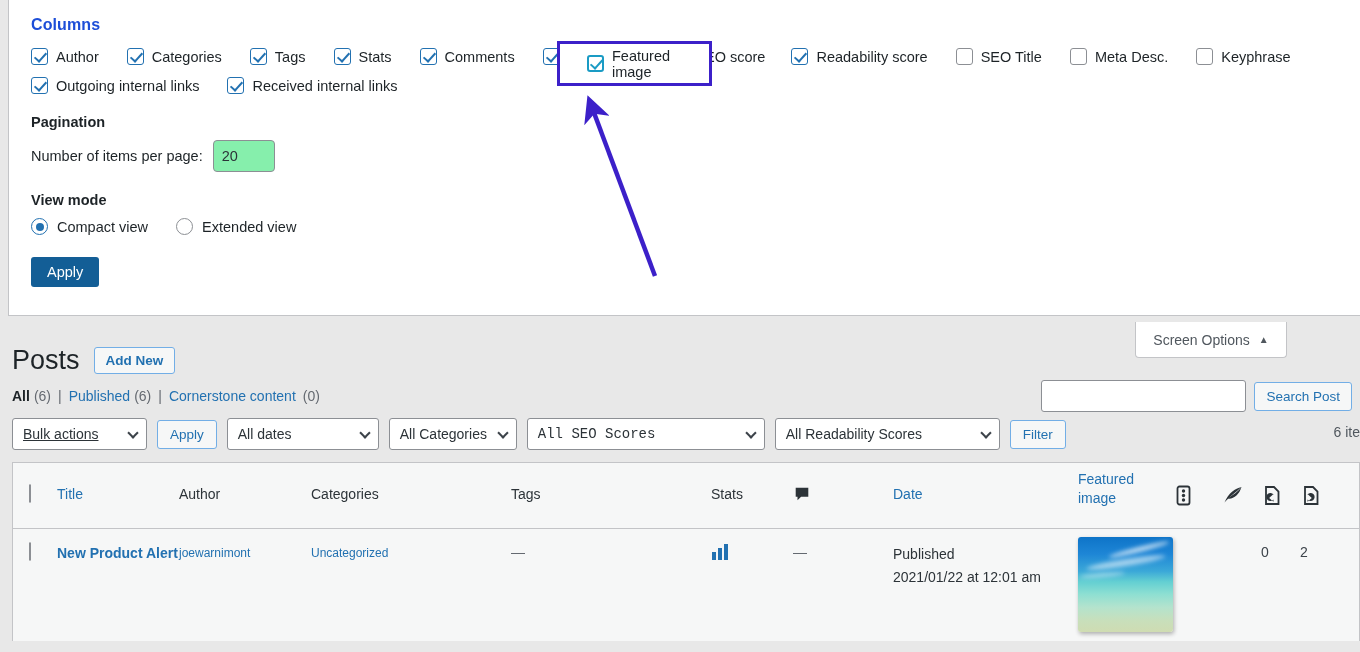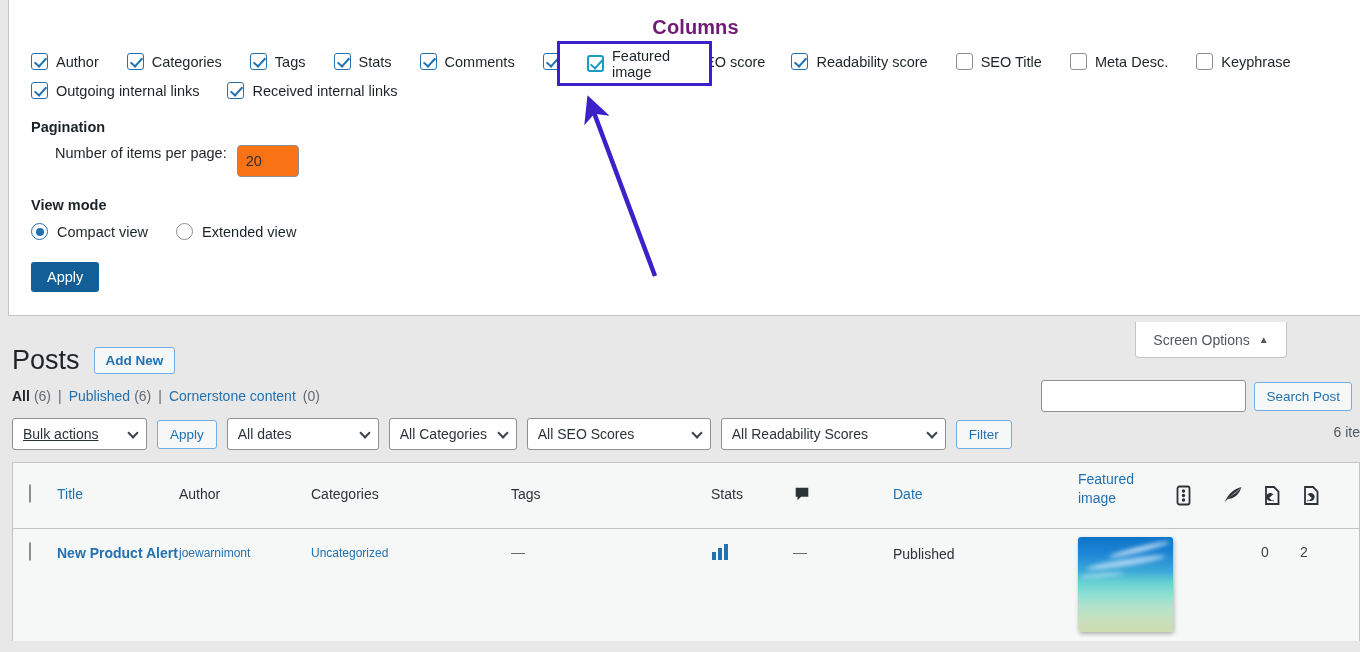--- a/index.html
+++ b/index.html
@@ -15,22 +15,22 @@
   
   .screen-options-panel {
     position: absolute;
     left: 8px; top: 0; width: 1352px; height: 316px;
     background: #ffffff;
     border-left: 1px solid #c3c4c7;
     border-bottom: 1px solid #c3c4c7;
   }
   .so-inner { padding: 16px 0 0 22px; }
   .so-heading {
-    font-size: 20px; font-weight: bold; color: #701a75;
-    margin-bottom: 14px; letter-spacing: .1px; text-align: center;
+    font-size: 16px; font-weight: bold; color: #1d4ed8;
+    margin-bottom: 14px; letter-spacing: .1px;
   }
   .cb-row { display: flex; align-items: center; flex-wrap: nowrap; }
   .cb-row.row2 { margin-top: 12px; }
   .cb-item {
     display: flex; align-items: center;
     margin-right: 28px; white-space: nowrap;
   }
   .cb-box {
     width: 17px; height: 17px; flex: 0 0 17px;
     border: 1px solid #8c8f94; border-radius: 3px;
@@ -54,26 +54,26 @@
     display: flex; align-items: center; padding-left: 27px;
     z-index: 5;
   }
   .hl-wrap .cb-box { border: 2px solid #1a9bc4; border-radius: 3px; }
   .hl-wrap .cb-box::after { border-color: #1a9bc4; left: 4px; top: 0px; }
 
   .so-sub {
     font-size: 14.5px; font-weight: bold; color: #1d2327;
     margin-top: 20px; margin-bottom: 10px;
   }
-  .pag-row { display: flex; align-items: flex-start; margin-left: 24px; }
+  .pag-row { display: flex; align-items: center; }
   .pag-label { font-size: 14.5px; color: #1d2327; margin-right: 10px; }
   .pag-input {
     width: 62px; height: 32px;
     border: 1px solid #8c8f94; border-radius: 4px;
-    background: #f97316; font-size: 14.5px; color: #2c3338;
+    background: #86efac; font-size: 14.5px; color: #2c3338;
     padding: 0 8px; font-family: "Liberation Sans", sans-serif;
   }
   .radio-row { display: flex; align-items: flex-end; }
   .radio-item { display: flex; align-items: center; margin-right: 28px; }
   .radio-circle {
     width: 17px; height: 17px; flex: 0 0 17px;
     border: 1px solid #8c8f94; border-radius: 50%;
     background: #fff; position: relative; margin-right: 9px;
   }
   .radio-circle.sel { border-color: #2271b1; }
@@ -158,21 +158,21 @@
   }
   .select .chev {
     position: absolute; right: 9px; top: 50%;
     width: 8px; height: 8px; margin-top: -5px;
     border: solid #3c434a; border-width: 0 2px 2px 0;
     transform: rotate(45deg);
   }
   .sel-bulk { width: 135px; text-decoration: underline; }
   .sel-dates { width: 152px; }
   .sel-cats { width: 128px; }
-  .sel-seo { width: 184px; }
+  .sel-seo { width: 238px; font-family: Liberation Mono, monospace; }
   .sel-read { width: 225px; }
   .btn-secondary {
     border: 1px solid #72aee6; border-radius: 3px;
     background: #f6f7f7; color: #2271b1;
     font-size: 13.5px; font-family: "Liberation Sans", sans-serif;
     padding: 6px 12px; margin-right: 10px; cursor: pointer;
     white-space: nowrap;
   }
   .item-count {
     position: absolute; right: 0px; top: 20px;
@@ -504,20 +504,21 @@
             <rect x="1" y="9" width="4" height="8" fill="#2271b1"></rect>
             <rect x="7" y="5" width="4" height="12" fill="#2271b1"></rect>
             <rect x="13" y="1" width="4" height="16" fill="#2271b1"></rect>
           </svg>
         </div>
         <div class="c-comm">
           <span class="row-dash">—</span>
         </div>
         <div class="c-date">
           <div class="row-date">Published</div>
+          <div class="row-date">2021/01/22 at 12:01 am</div>
         </div>
         <div class="c-feat" style="margin-top:-6px;">
           <div class="thumb">
             <span class="cloud1"></span>
             <span class="cloud2"></span>
             <span class="cloud3"></span>
           </div>
         </div>
         <div class="c-ic1" style="padding-top:2px;">
           <span class="dot dot-seo"></span>

